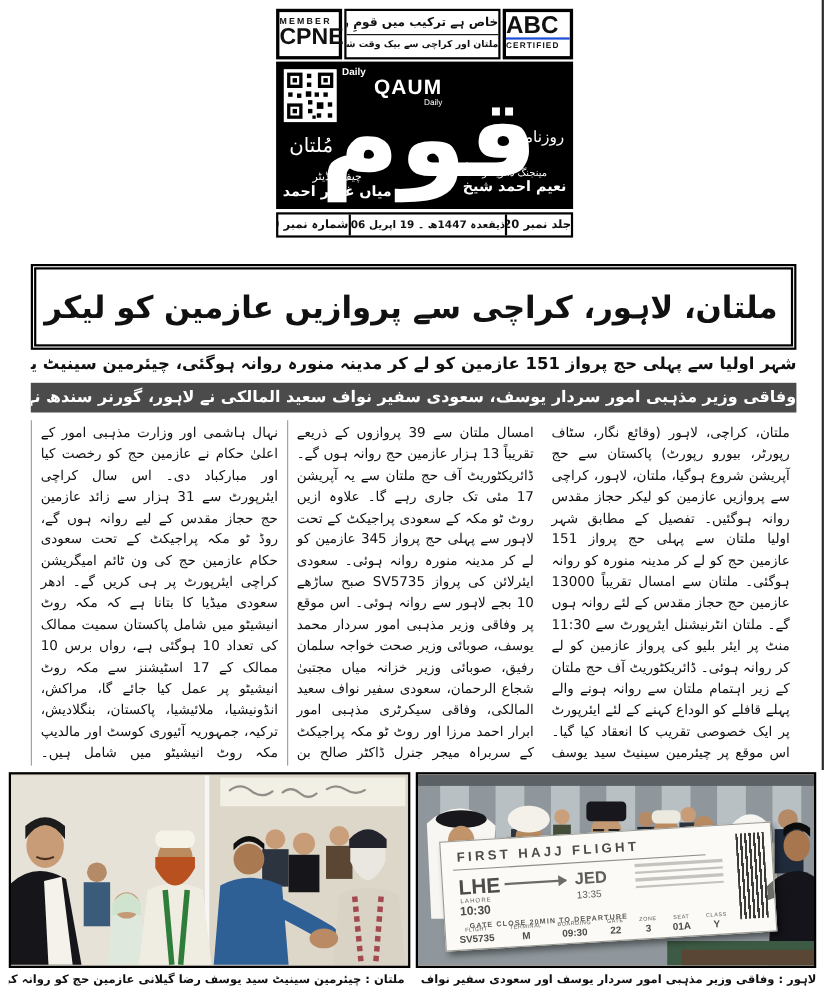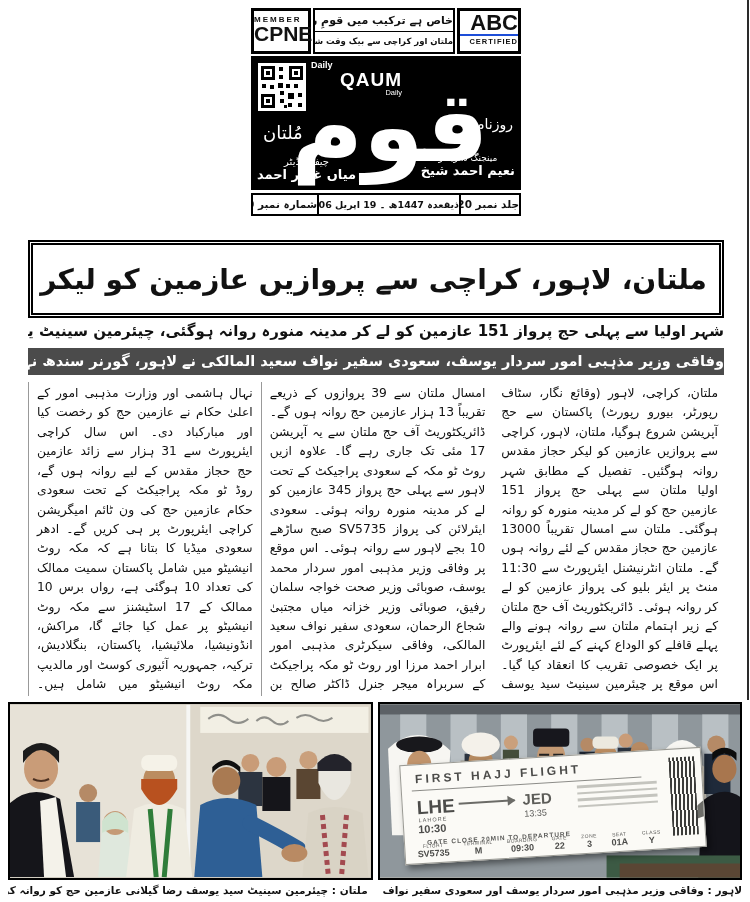--- a/index.html
+++ b/index.html
@@ -12,21 +12,21 @@
 
   
   .mast-wrap { position:absolute; left:251px; top:8px; width:270px; }
   .top-strip { display:flex; height:46px; }
   .member-box { width:60px; border:3px solid #000; background:#fff; padding-top:4px; }
   .member-top { font-size:8px; font-weight:bold; letter-spacing:2px; }
   .member-main { font-size:21px; font-weight:900; letter-spacing:0; line-height:20px; }
   .slogan-box { flex:1; border:2px solid #000; margin:0 2px; text-align:center; overflow:hidden; }
   .slogan1 { font-size:11px; font-weight:bold; line-height:21px; border-bottom:1px solid #000; white-space:nowrap; }
   .slogan2 { font-size:8.5px; font-weight:bold; line-height:18px; white-space:nowrap; }
-  .abc-box { width:64px; border:3px solid #000; text-align:right; padding-top:1px; }
+  .abc-box { width:64px; border:3px solid #000; text-align:left; padding-top:1px; }
   .abc-main { font-size:22px; font-weight:900; line-height:22px; }
   .abc-sub { font-size:7.5px; font-weight:bold; letter-spacing:1px; border-top:2px solid #1d4ed8; line-height:11px; }
 
   .mast-black { position:relative; height:134px; background:#000; color:#fff; margin-top:2px; overflow:hidden; }
   .qr { position:absolute; left:7px; top:7px; width:48px; height:48px; background:#fff; }
   .daily-latin { position:absolute; left:60px; top:5px; color:#fff; line-height:1; }
   .daily-en { font-size:9px; font-weight:bold; }
   .qaum-en { font-family:Liberation Sans, sans-serif; font-size:19px; font-weight:bold; letter-spacing:1px;margin-left:29px; }
   .multan-en { font-size:7.5px; text-align:right; }
   .mast-city { position:absolute; left:12px; top:66px; font-size:18px; font-weight:normal; }

